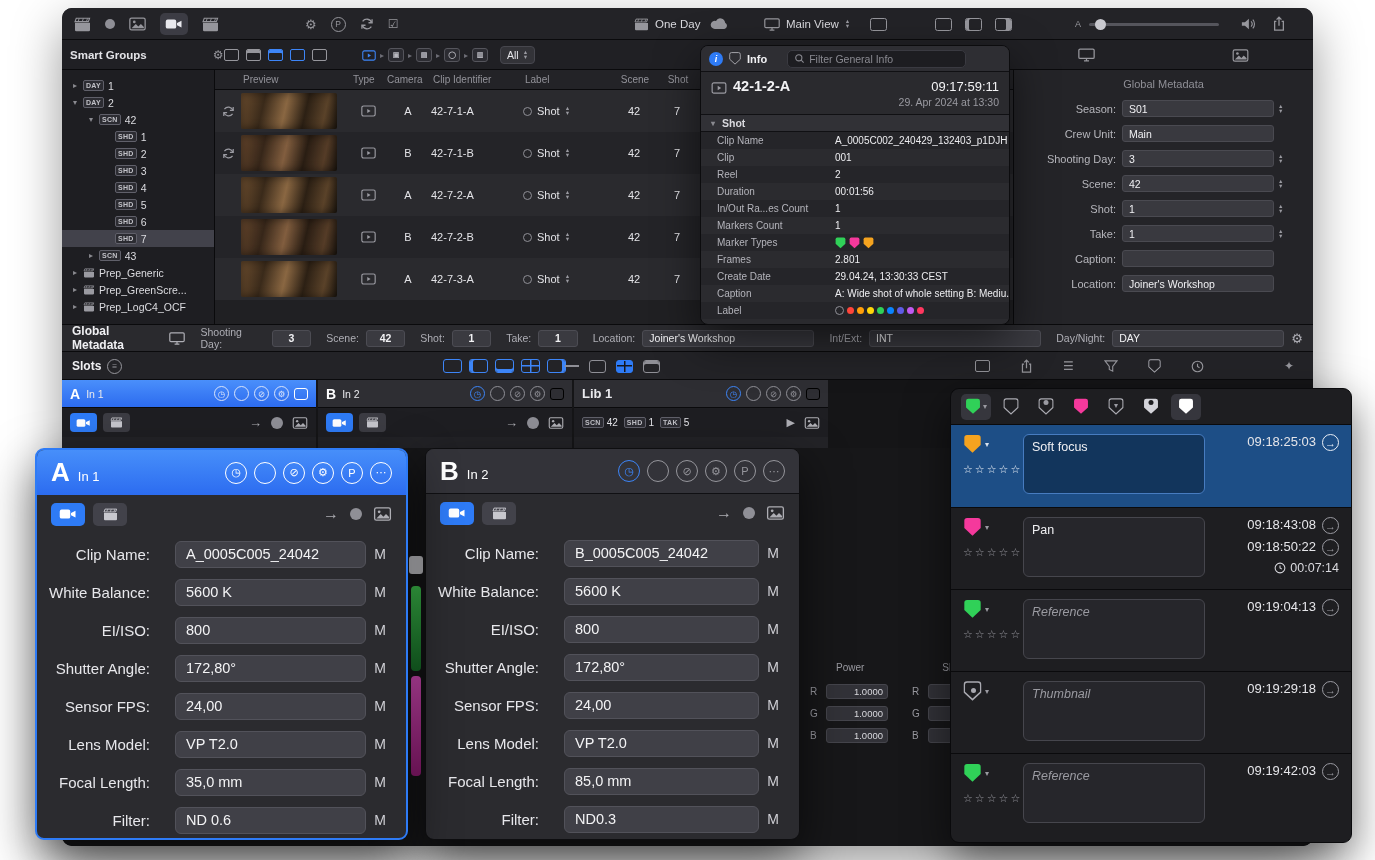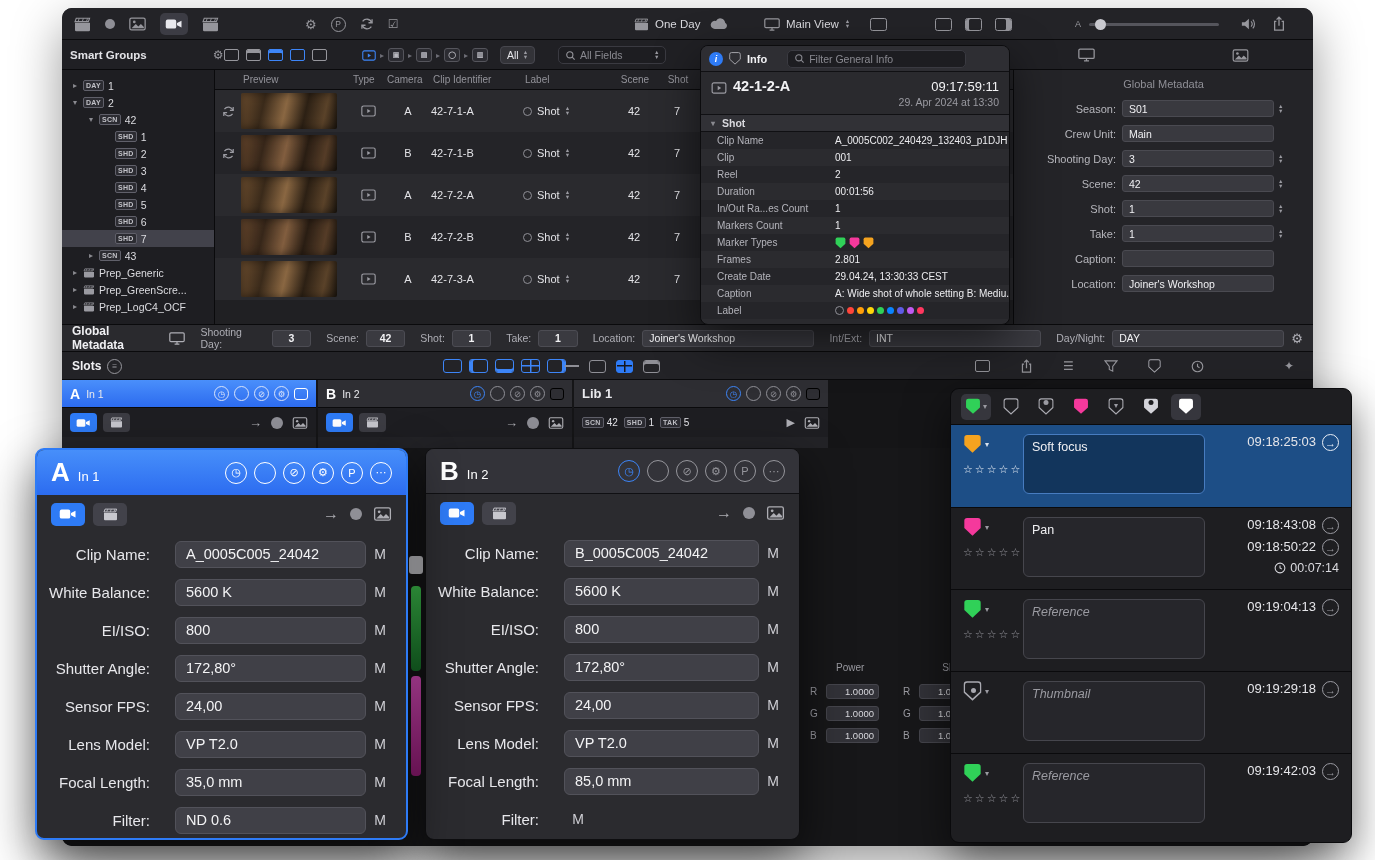--- a/index.html
+++ b/index.html
@@ -105,21 +105,21 @@
 
   
   .lowzone { position:absolute; left:0; right:0; top:440px; bottom:0; background:#171719; }
   .sliver-chip { position:absolute; left:347px; top:108px; width:14px; height:18px; background:#d8d8dd; border-radius:3px; }
   .sliver-green { position:absolute; left:349px; top:138px; width:10px; height:85px; border-radius:4px; background:linear-gradient(180deg,#46d957,#1a7f2e); }
   .sliver-pink { position:absolute; left:349px; top:228px; width:10px; height:100px; border-radius:4px; background:linear-gradient(180deg,#f055d0,#a81f86); }
   .cdl { position:absolute; left:748px; top:214px; width:250px; color:#9a9aa1; font-size:10px; }
   .cdl-head { display:flex; height:14px; margin-bottom:4px;gap:12px; }
   .cdl-row { display:flex; align-items:center; height:22px; }
   .cdl-ch { width:10px; }
-  .cdl-field { width:53px; height:15px; background:#323238; border:1px solid #45454c; border-radius:3px; display:flex; align-items:center; justify-content:flex-end; padding:0 4px; color:#d8d8dd; font-size:9.5px; margin-left:6px; }
+  .cdl-field { width:62px; height:15px; background:#323238; border:1px solid #45454c; border-radius:3px; display:flex; align-items:center; justify-content:flex-end; padding:0 4px; color:#d8d8dd; font-size:9.5px; margin-left:6px; }
 
   
   .info-float { position:absolute; left:700px; top:45px; width:310px; height:280px; background:#2a2a2e; border-radius:8px; border:1px solid #0c0c0e; box-shadow:0 16px 44px rgba(0,0,0,.55); z-index:30; overflow:hidden; }
   .if-head { height:26px; display:flex; align-items:center; gap:6px; padding:0 8px; background:#2e2e33; border-bottom:1px solid #101013; }
   .info-i { width:14px; height:14px; border-radius:50%; background:#2e7bf6; color:#fff; font-size:9px; font-weight:bold; display:flex; align-items:center; justify-content:center; font-style:italic; }
   .if-tab { color:#f0f0f3; font-size:11px; font-weight:bold; }
   .if-titlerow { display:flex; align-items:flex-end; padding:6px 10px 0 10px; gap:6px; }
   .if-cliptitle { color:#f2f2f4; font-size:14.5px; font-weight:bold; }
   .if-tc { margin-left:auto; color:#f2f2f4; font-size:13px; }
   .if-date { text-align:right; color:#9a9aa1; font-size:10.5px; padding:2px 10px 6px 0; }
@@ -362,33 +362,20 @@
     </div>
     <div class="grp" style="left:438px;">
       <span class="pill">
         <span>All</span>
         <span class="stepper">
             <span>▲</span>
             <span>▼</span>
           </span>
       </span>
     </div>
-    <div class="grp" style="left:496px;">
-      <span class="search-pill">
-        <svg width="11" height="11">
-            <use href="#i-search"></use>
-          </svg>
-        <input type="text" style="width: 70px;" placeholder="All Fields">
-        <span class="stepper">
-            <span>▲</span>
-            <span>▼</span>
-          </span>
-      </span>
-      <span style="font-size:12px;margin-left:52px;">⚙</span>
-    </div>
     <div class="grp" style="left:1016px;gap:8px;">
       <span>
           <svg width="17" height="14">
             <use href="#i-mon"></use>
           </svg>
         </span>
     </div>
     <div class="grp" style="left:1170px;">
       <span>
           <svg width="17" height="13">
@@ -1285,16 +1272,17 @@
         <span class="fp-field">VP T2.0</span>
         <span class="fp-m">M</span>
       </div>
     <div class="fp-row">
         <span class="fp-label">Focal Length:</span>
         <span class="fp-field">85,0 mm</span>
         <span class="fp-m">M</span>
       </div>
     <div class="fp-row">
         <span class="fp-label">Filter:</span>
+        <span class="fp-field">ND0.3</span>
         <span class="fp-m">M</span>
       </div>
   </div>
 </div>
 
 </body></html>

